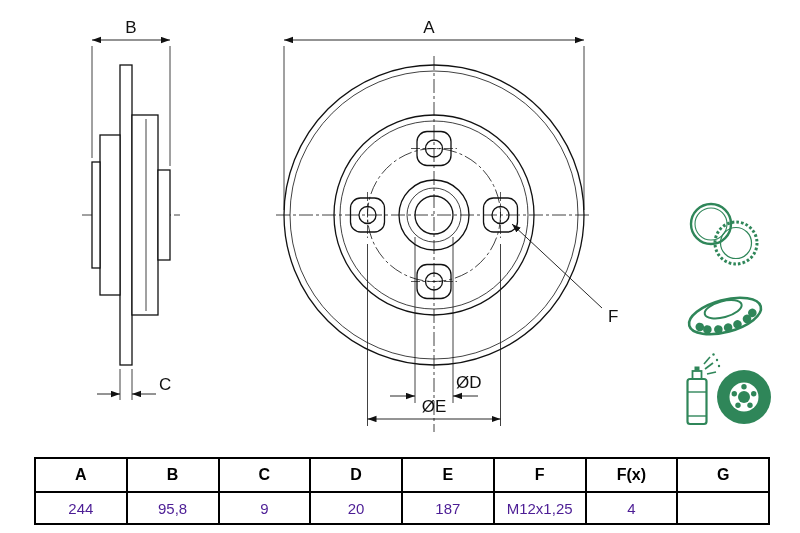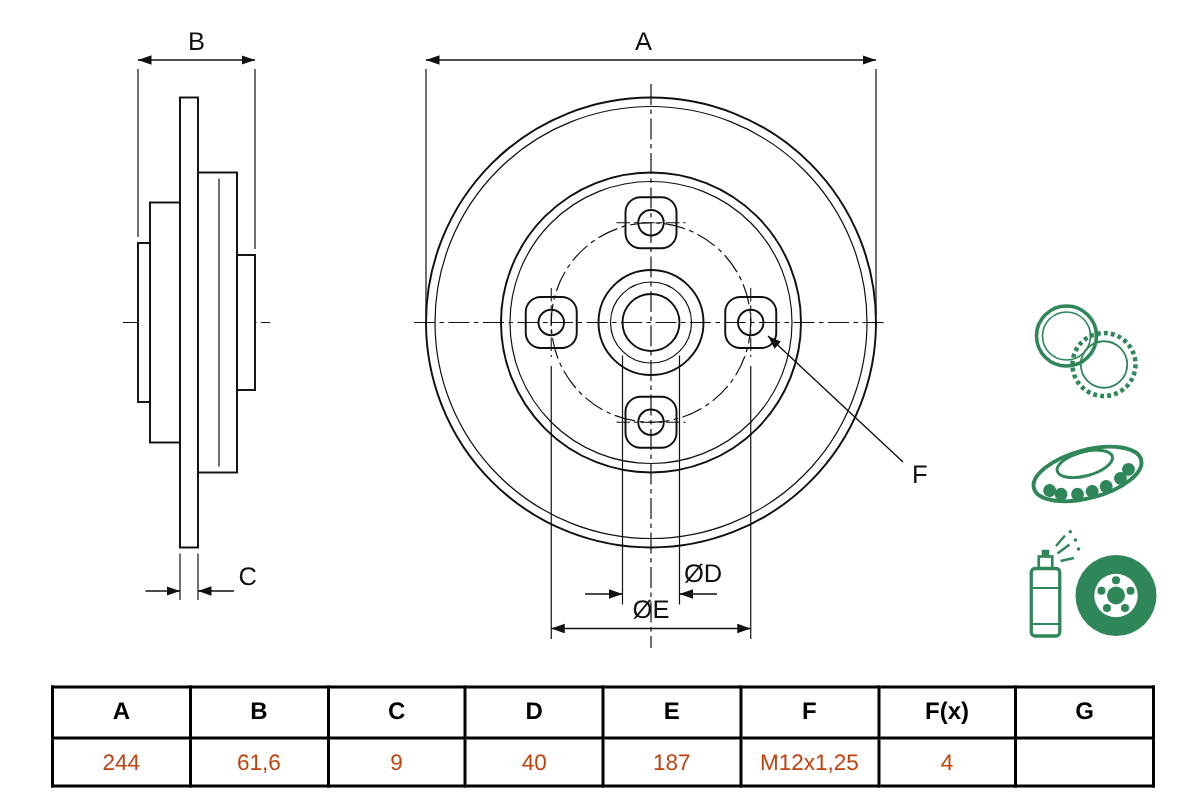--- a/index.html
+++ b/index.html
@@ -12,21 +12,21 @@
   .thin{stroke:#111;stroke-width:0.8;fill:none;}
   .cl{stroke:#111;stroke-width:0.8;stroke-dasharray:14 3 3 3;fill:none;}
   .clp{stroke:#111;stroke-width:0.7;stroke-dasharray:9 2.5 2.5 2.5;fill:none;}
   .dim{stroke:#111;stroke-width:0.9;fill:none;}
   .dimtext{font-family:"Liberation Sans",sans-serif;font-size:17px;fill:#111;}
   
   .spec{position:absolute;left:34px;top:457px;border-collapse:collapse;table-layout:fixed;width:736px;}
   .spec th,.spec td{border:2px solid #000;text-align:center;vertical-align:middle;
         overflow:hidden;white-space:nowrap;}
   .spec th{height:30px;font-size:16px;font-weight:bold;color:#000;}
-  .spec td{height:28px;font-size:15px;color:#c2410c;}
+  .spec td{height:28px;font-size:15px;color:#4c1d95;}
 </style>
 </head>
 <body>
 
 <div class="page">
 
   <svg class="drawing-svg" width="800" height="455" viewBox="0 0 800 455">
     <defs>
       <marker id="arr" viewBox="0 0 10 7" markerWidth="10" markerHeight="7" refX="9" refY="3.2" orient="auto-start-reverse" markerUnits="userSpaceOnUse">
         <path d="M0,0 L9,3.2 L0,6.4 Z" fill="#111"></path>
@@ -178,23 +178,23 @@
       <th>B</th>
       <th>C</th>
       <th>D</th>
       <th>E</th>
       <th>F</th>
       <th>F(x)</th>
       <th>G</th>
     </tr>
     <tr>
       <td>244</td>
-      <td>61,6</td>
+      <td>95,8</td>
       <td>9</td>
-      <td>40</td>
+      <td>20</td>
       <td>187</td>
       <td>M12x1,25</td>
       <td>4</td>
       <td></td>
     </tr>
   </tbody>
     </table>
 
 </div>
 

